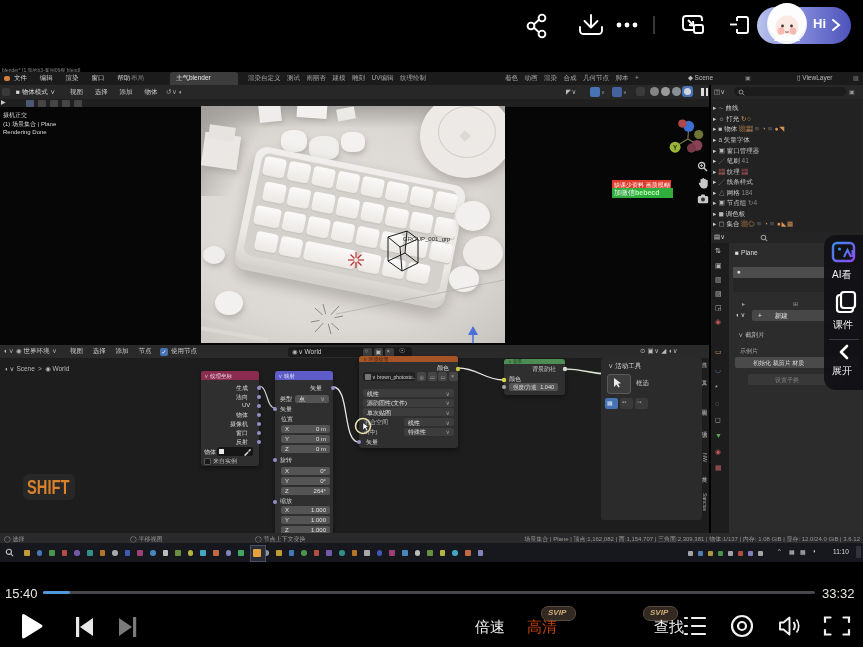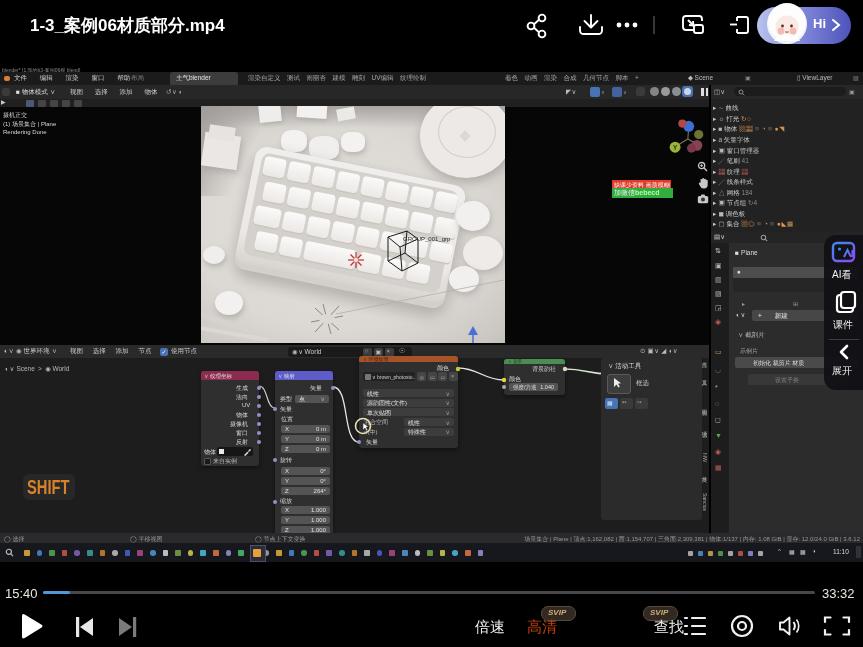--- a/index.html
+++ b/index.html
@@ -12,21 +12,20 @@
   .pic{font-size:7px;}
   .nl{font-size:6px;color:#d8d8d8;}
   .fld{position:absolute;background:#545454;border-radius:2px;height:8px;}
   .fld .l{position:absolute;left:4px;top:0.5px;font-size:6px;color:#e0e0e0;}
   .fld .r{position:absolute;right:4px;top:0.5px;font-size:6px;color:#e0e0e0;}
 </style>
 </head>
 <body>
 <div id="app">
 
-  <div class="t" style="left:30px;top:14px;font-size:17px;font-weight:bold;color:#fff;">1-3_案例06材质部分.mp4</div>
   <svg class="abs" style="left:520px;top:8px;" width="230" height="34" viewBox="0 0 230 34">
 
     <g stroke="#fff" stroke-width="1.9" fill="none">
       <circle cx="11" cy="18" r="3.4"></circle>
       <circle cx="22" cy="10" r="3.4"></circle>
       <circle cx="22" cy="26" r="3.4"></circle>
       <line x1="14" y1="16.2" x2="19" y2="11.8"></line>
       <line x1="14" y1="19.8" x2="19" y2="24.2"></line>
     </g>
 

